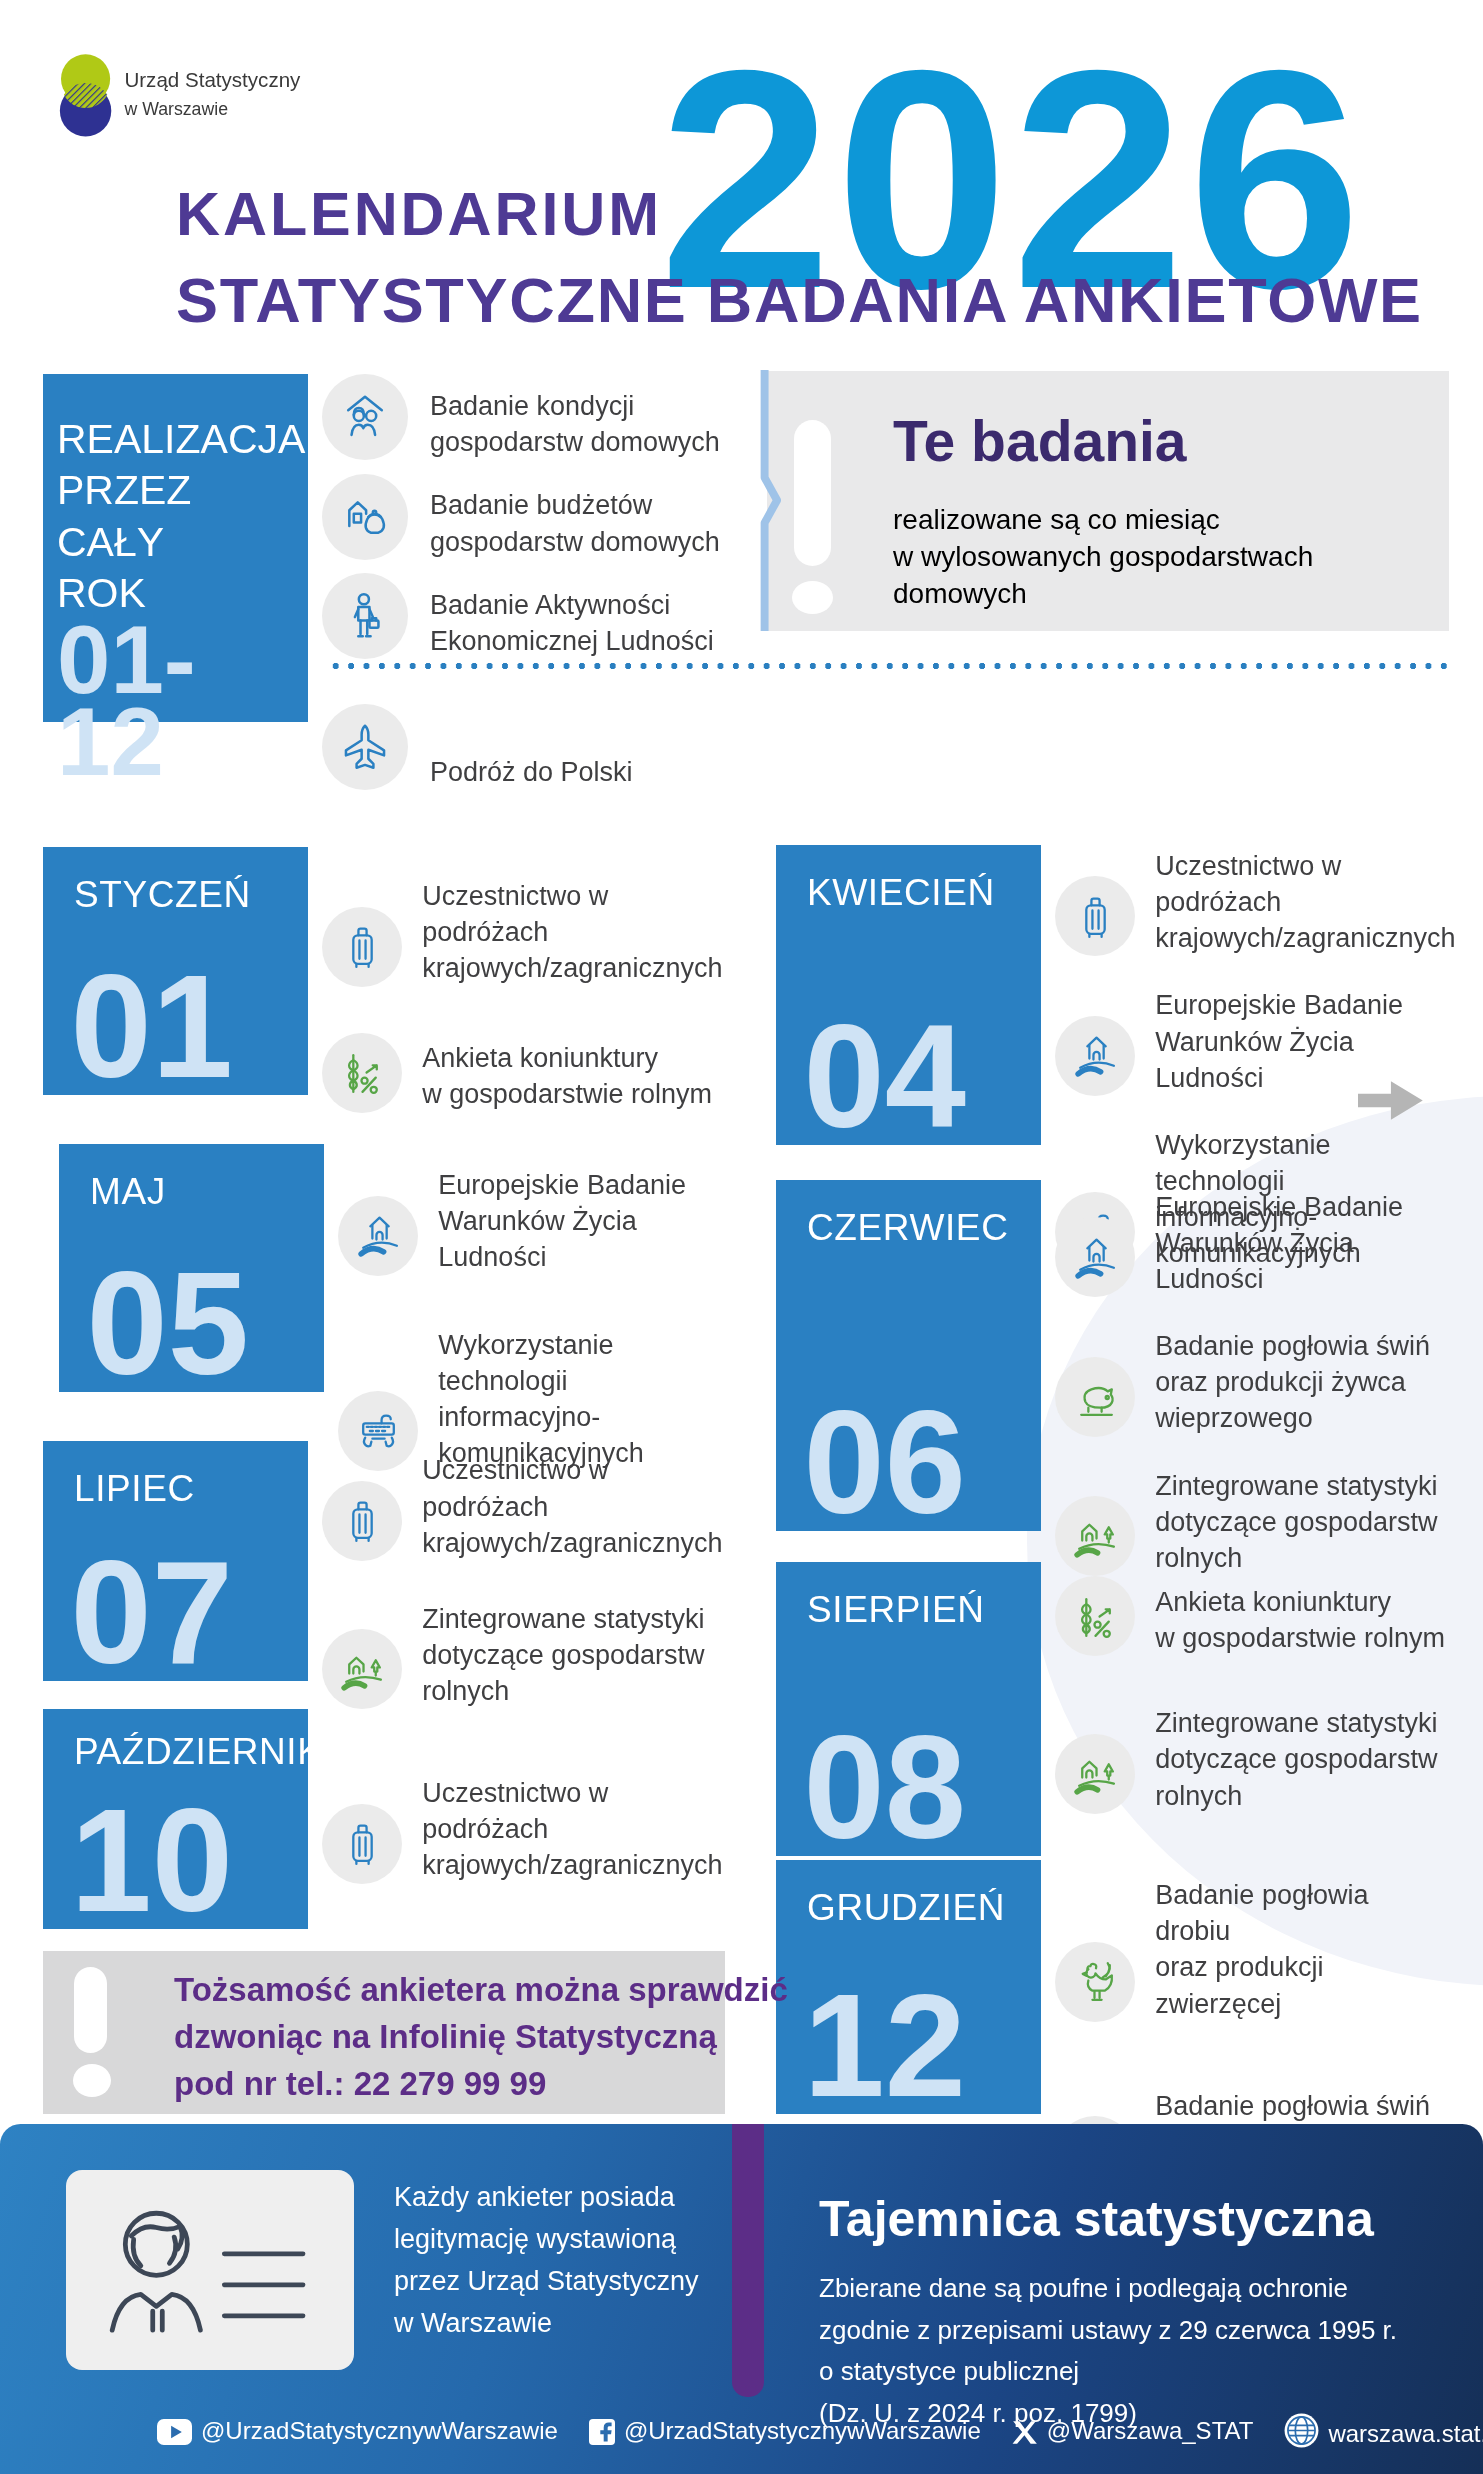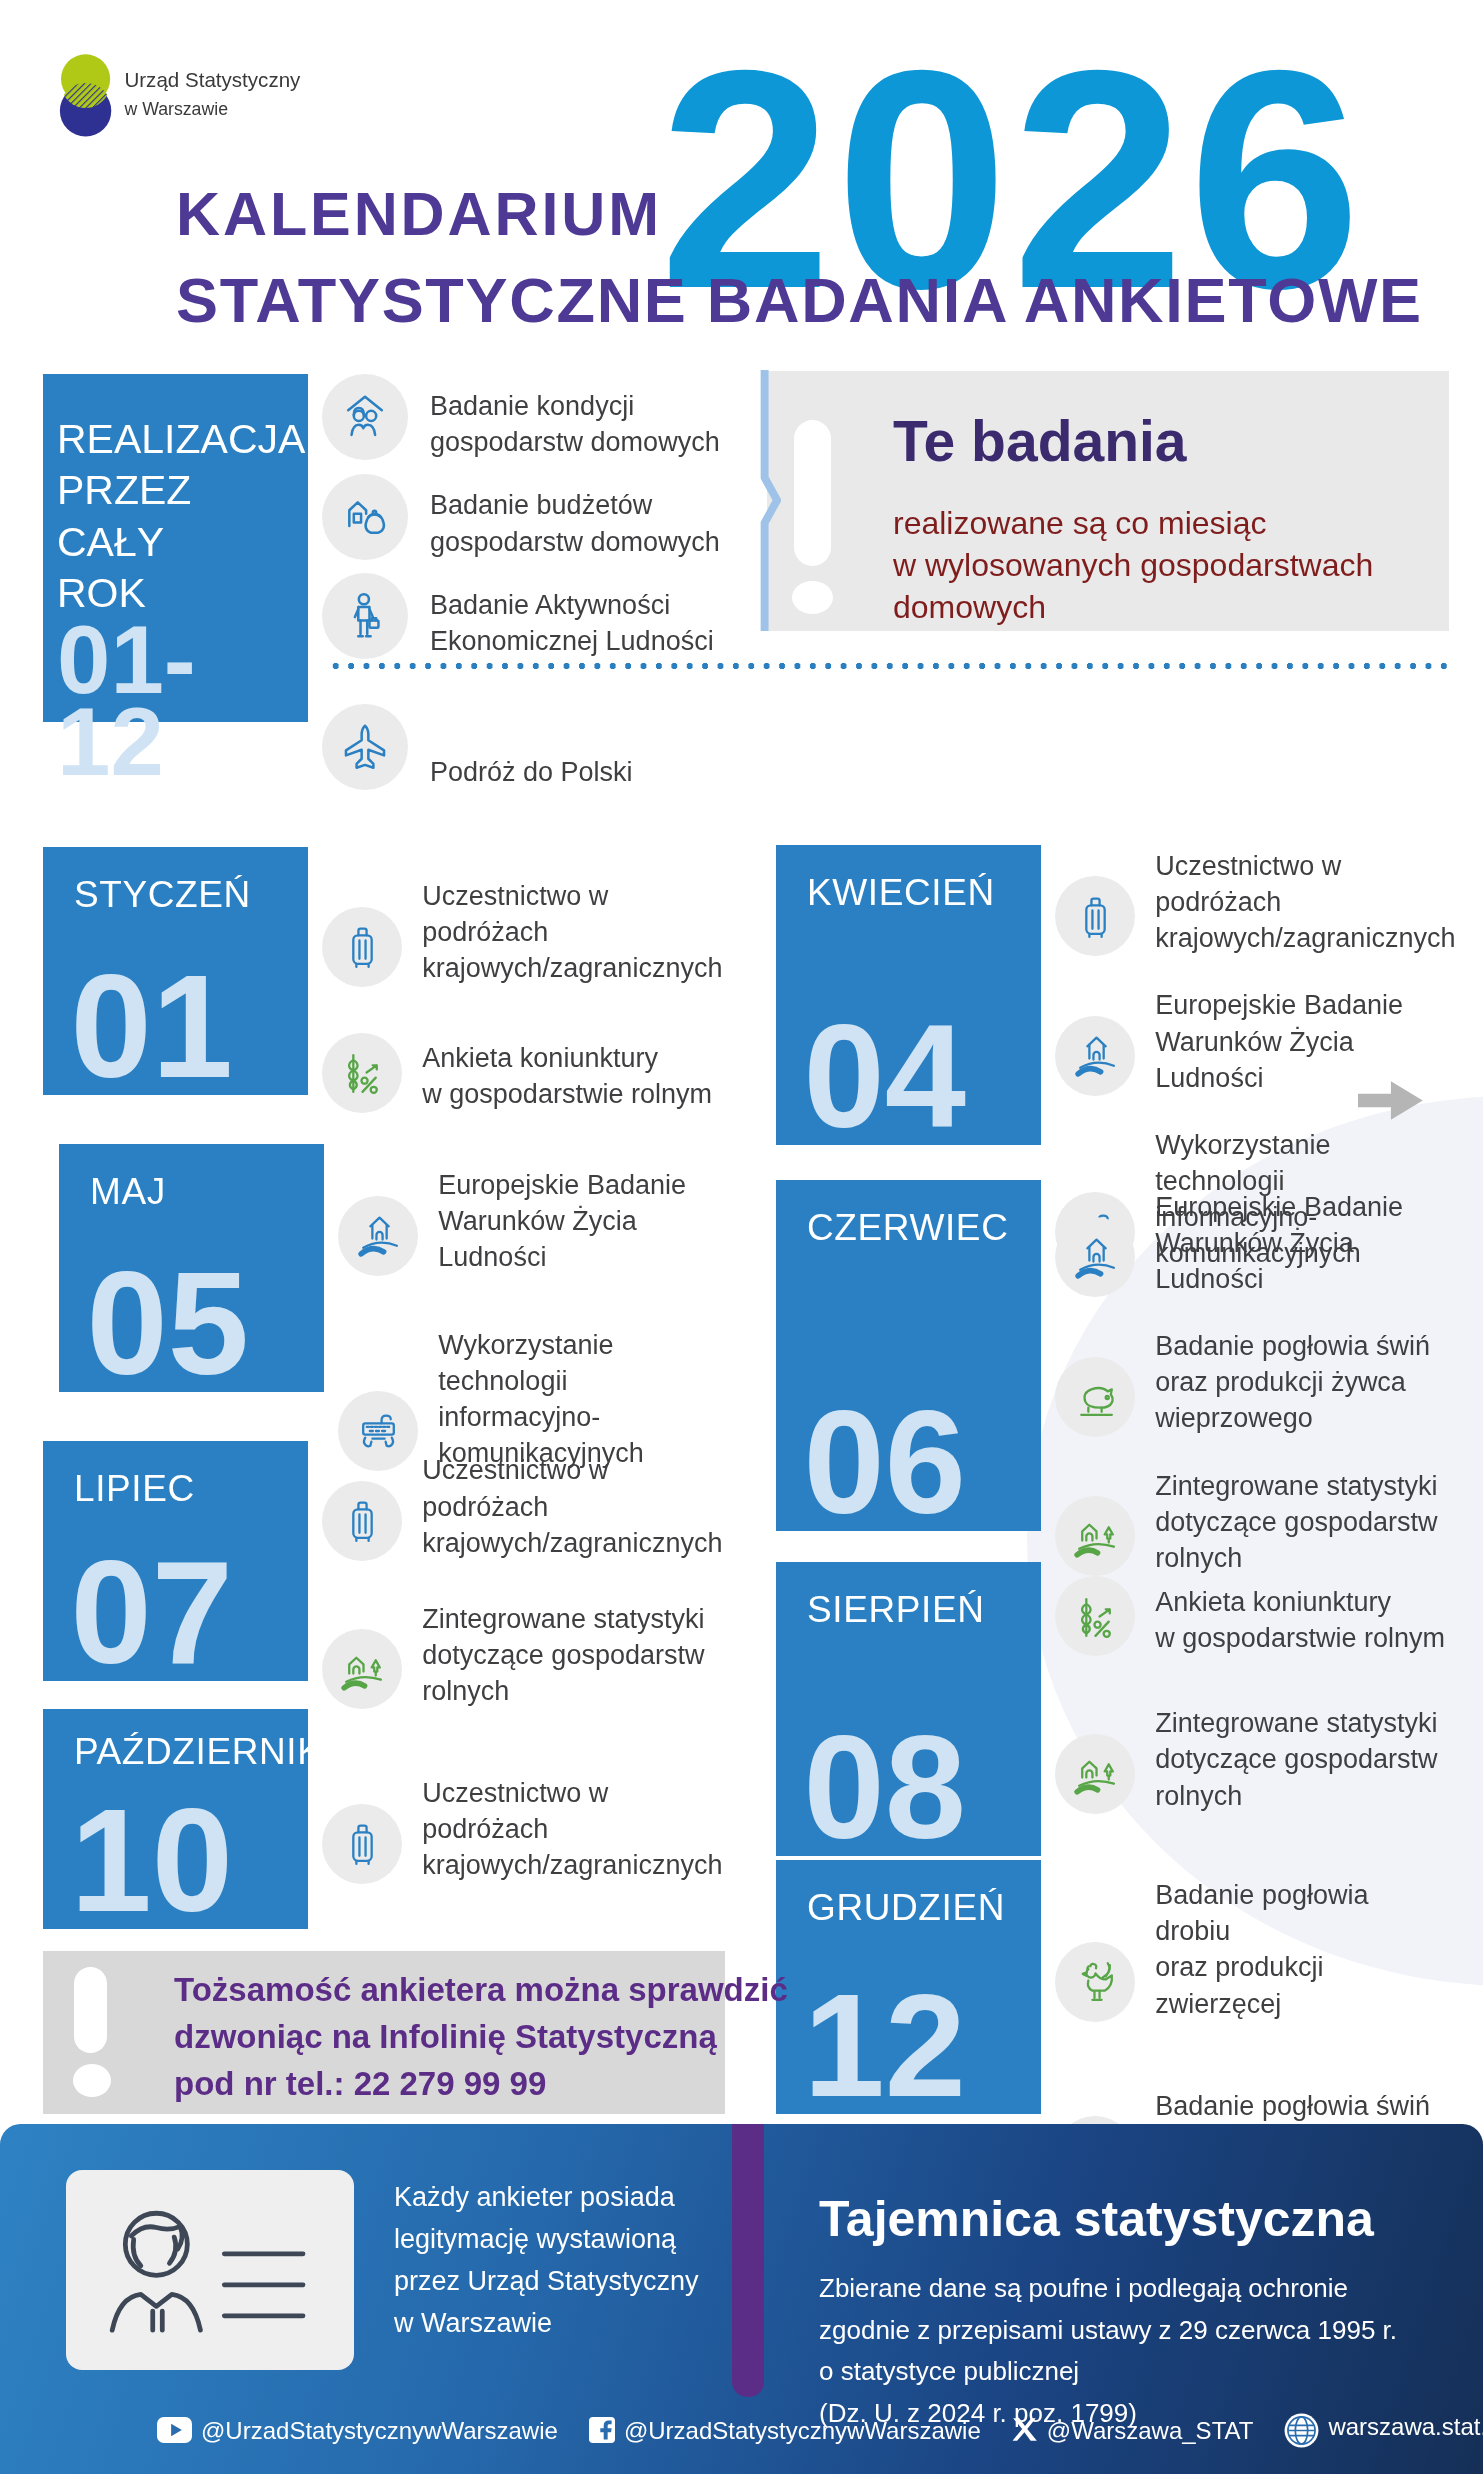--- a/index.html
+++ b/index.html
@@ -34,21 +34,21 @@
   .dotted{left:328px;top:662px;width:1121px;height:8px;
           background-image:radial-gradient(circle,#2a7fc0 2.9px,transparent 3.4px);
           background-size:15.4px 8px;background-repeat:repeat-x;}
 
   
   .note-box{left:767px;top:371px;width:682px;height:260px;background:#e9e9ea;}
   .note-accent{left:751px;top:368px;}
   .excl-bar{position:absolute;background:#ffffff;border-radius:23px;}
   .excl-dot{position:absolute;background:#ffffff;border-radius:50%;}
   .note-title{left:893px;top:408px;font-size:57px;font-weight:700;color:#3b2a6d;}
-  .note-text{left:893px;top:502px;font-size:32px;line-height:1.32;color:#7f1d1d;}
+  .note-text{left:893px;top:502px;font-size:28px;line-height:1.32;color:#000000;}
 
   .section-header{left:45px;top:790px;font-size:40px;color:#6d6e71;}
 
   
   .month-row{position:absolute;display:flex;}
   .month-card{width:265px;box-sizing:border-box;display:flex;flex-direction:column;
               justify-content:space-between;padding:27px 11.4px 8.6px 31px;flex-shrink:0;}
   .month-name{color:#ffffff;font-size:37px;font-weight:400;letter-spacing:0.6px;}
   .month-number{color:#cfe3f5;font-size:146px;font-weight:700;line-height:.82;margin-left:-3.4px;}
   .items{display:flex;flex-direction:column;margin-left:14.3px;width:394px;}
@@ -76,21 +76,21 @@
           background:linear-gradient(108deg,#2e82c3 0%,#2569ac 35%,#1b4584 68%,#152f57 100%);}
   .id-card{left:66px;top:2170px;width:288px;height:200px;background:#efefef;border-radius:16px;
            display:flex;align-items:center;justify-content:center;}
   .badge-text{left:394px;top:2177px;font-size:27px;line-height:1.55;color:#ffffff;}
   .purple-bar{left:732px;top:2124px;width:32px;height:273px;background:#5c2d87;border-radius:0 0 15px 15px;}
   .secrecy-title{left:819px;top:2190px;font-size:50px;font-weight:700;color:#ffffff;}
   .secrecy-text{left:819px;top:2268px;font-size:26px;line-height:1.6;color:#ffffff;}
 
   
   .footer{left:157px;top:2413px;display:flex;align-items:center;color:#ffffff;}
-  .f-group{display:flex;align-items:flex-start;gap:9px;margin-right:31px;}
+  .f-group{display:flex;align-items:flex-end;gap:9px;margin-right:31px;}
   .f-label{font-size:24px;color:#ffffff;}
 </style>
 </head>
 <body>
 
 <svg width="0" height="0" style="position:absolute" aria-hidden="true">
   <defs>
     <pattern id="hatch" width="8" height="8" patternTransform="rotate(45)" patternUnits="userSpaceOnUse">
       <rect width="8" height="8" fill="#b0c916"></rect>
         <line x1="0" y1="0" x2="0" y2="8" stroke="#2e3192" stroke-width="4"></line>

